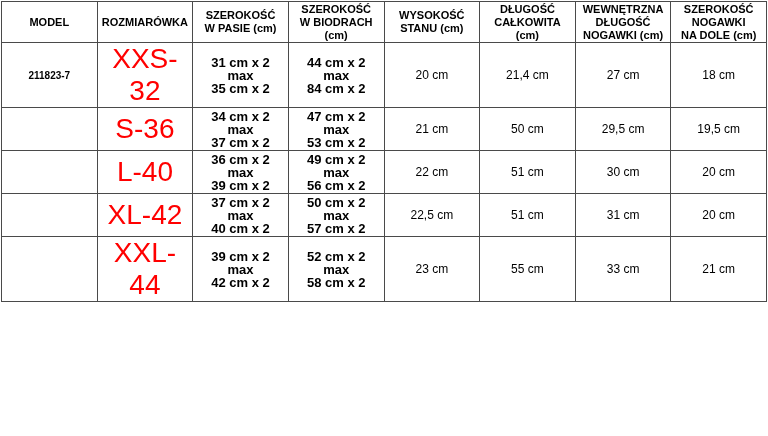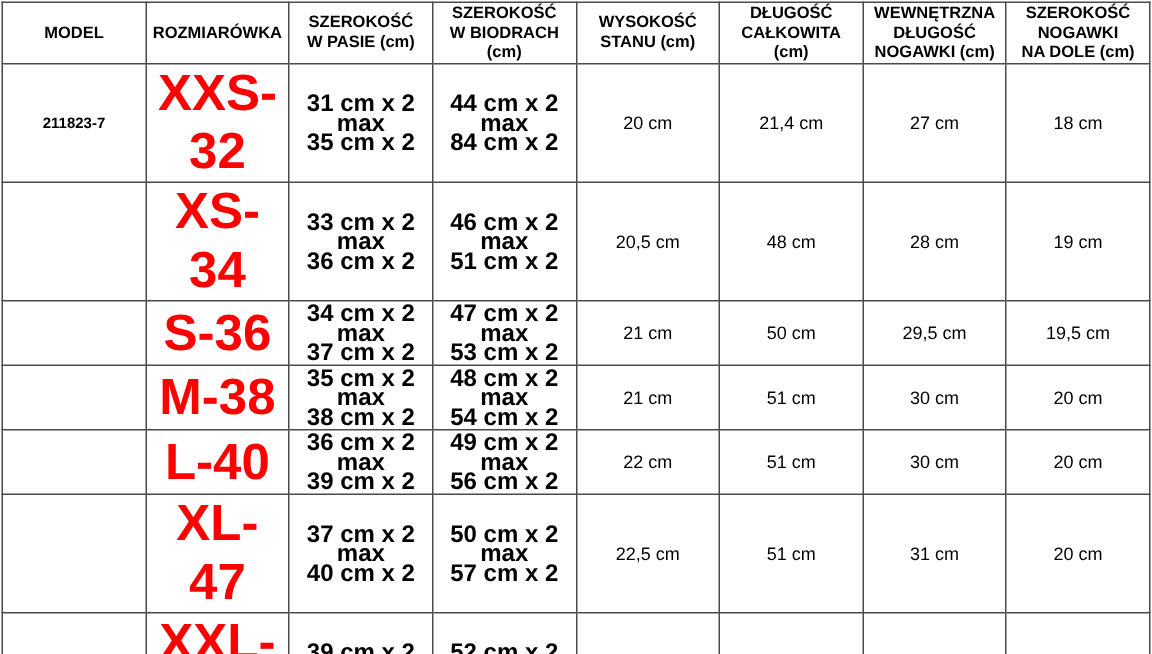--- a/index.html
+++ b/index.html
@@ -31,31 +31,31 @@
     line-height: 13px;
     white-space: pre-line;
   }
   td { height: 42px; }
   td.model {
     font-size: 10px;
     font-weight: bold;
   }
   td.size {
     color: var(--size-color, #ff0000);
-    font-size: 34px;
-    font-weight: bold;
+    font-size: 28px;
+    font-weight: normal;
     letter-spacing: 0px;
   }
   td.meas {
     font-size: 12px;
     font-weight: normal;
     margin-left: 24px;
   }
   td.multi {
-    font-size: 16px;
+    font-size: 13px;
     font-weight: bold;
     line-height: 13px;
     white-space: pre-line;
   }
 </style>
 </head>
 <body>
 
 <table class="size-chart">
   <thead>
@@ -87,83 +87,55 @@
 35 cm x 2</td>
     <td class="multi">44 cm x 2
 max
 84 cm x 2</td>
     <td class="meas">20 cm</td>
     <td class="meas">21,4 cm</td>
     <td class="meas">27 cm</td>
     <td class="meas">18 cm</td>
   </tr>
 
-  <tr>
-    <td class="model"></td>
-    <td class="size">XS-34</td>
-    <td class="multi">33 cm x 2
-max
-36 cm x 2</td>
-    <td class="multi">46 cm x 2
-max
-51 cm x 2</td>
-    <td class="meas">20,5 cm</td>
-    <td class="meas">48 cm</td>
-    <td class="meas">28 cm</td>
-    <td class="meas">19 cm</td>
-  </tr>
 
   <tr>
     <td class="model"></td>
     <td class="size">S-36</td>
     <td class="multi">34 cm x 2
 max
 37 cm x 2</td>
     <td class="multi">47 cm x 2
 max
 53 cm x 2</td>
     <td class="meas">21 cm</td>
     <td class="meas">50 cm</td>
     <td class="meas">29,5 cm</td>
     <td class="meas">19,5 cm</td>
   </tr>
 
-  <tr>
-    <td class="model"></td>
-    <td class="size">M-38</td>
-    <td class="multi">35 cm x 2
-max
-38 cm x 2</td>
-    <td class="multi">48 cm x 2
-max
-54 cm x 2</td>
-    <td class="meas">21 cm</td>
-    <td class="meas">51 cm</td>
-    <td class="meas">30 cm</td>
-    <td class="meas">20 cm</td>
-  </tr>
 
   <tr>
     <td class="model"></td>
     <td class="size">L-40</td>
     <td class="multi">36 cm x 2
 max
 39 cm x 2</td>
     <td class="multi">49 cm x 2
 max
 56 cm x 2</td>
     <td class="meas">22 cm</td>
     <td class="meas">51 cm</td>
     <td class="meas">30 cm</td>
     <td class="meas">20 cm</td>
   </tr>
 
   <tr>
     <td class="model"></td>
-    <td class="size">XL-47</td>
+    <td class="size">XL-42</td>
     <td class="multi">37 cm x 2
 max
 40 cm x 2</td>
     <td class="multi">50 cm x 2
 max
 57 cm x 2</td>
     <td class="meas">22,5 cm</td>
     <td class="meas">51 cm</td>
     <td class="meas">31 cm</td>
     <td class="meas">20 cm</td>

